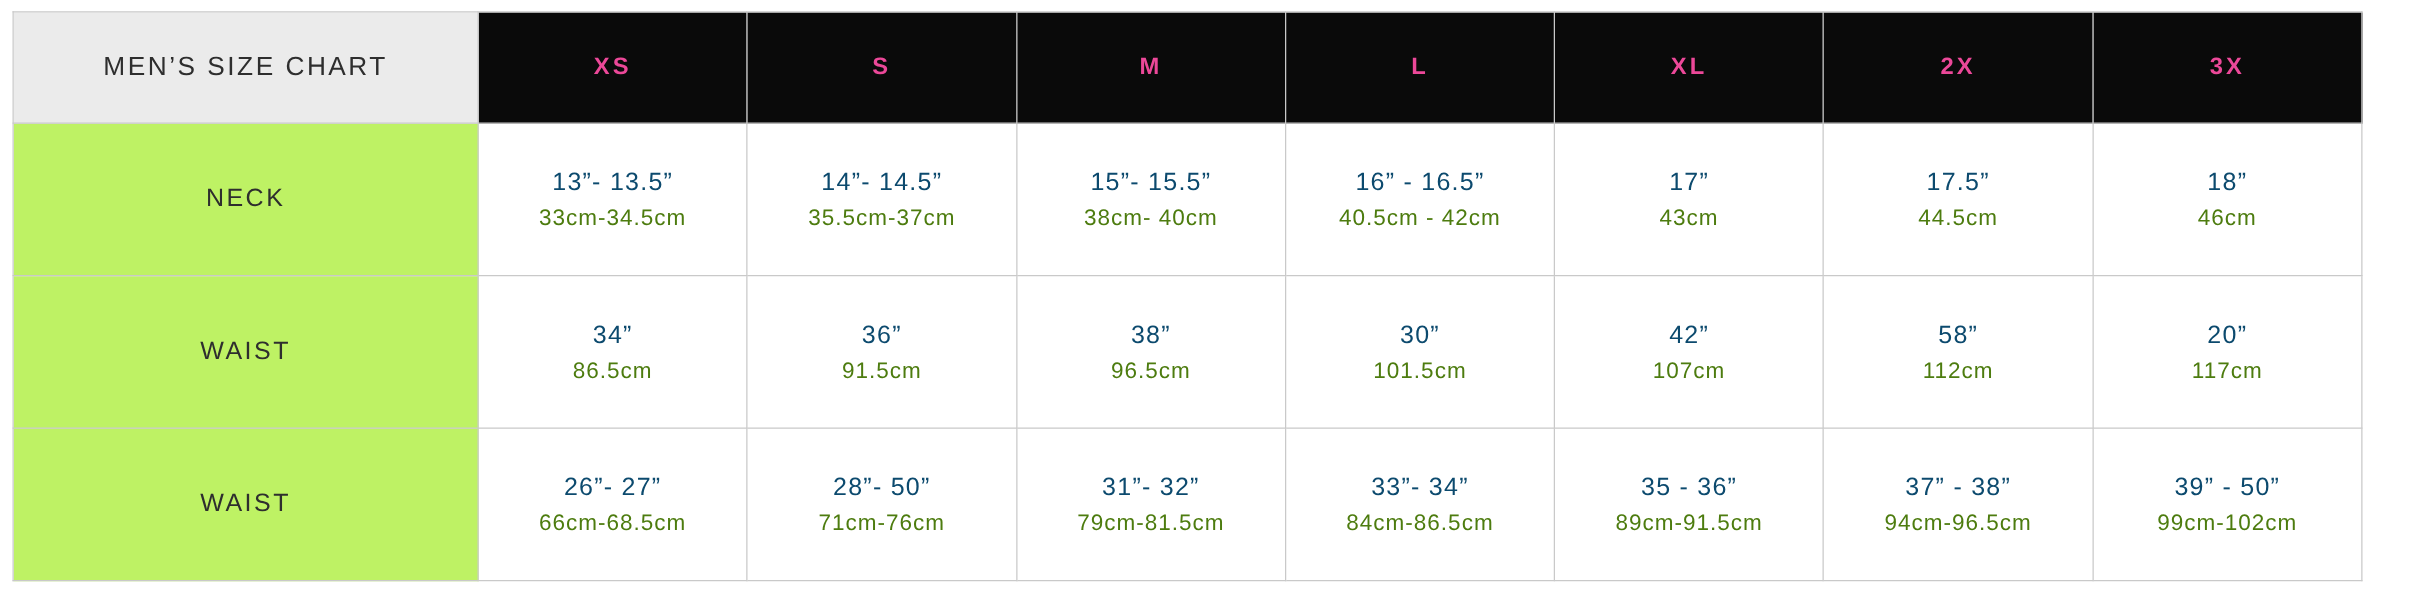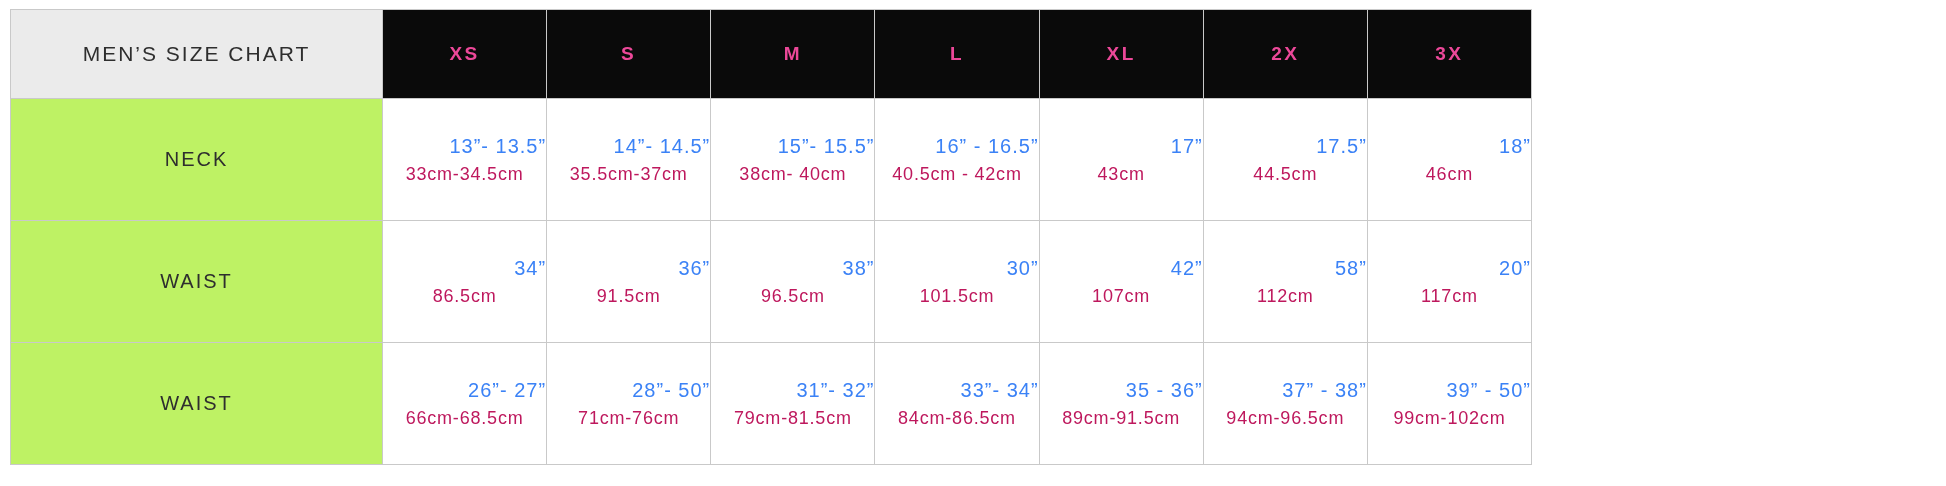--- a/index.html
+++ b/index.html
@@ -9,21 +9,21 @@
     font-family: "Liberation Sans", sans-serif;
     color: #2e2e2e;
   }
   .chart-wrap {
     width: 1926px;
     margin: 9px 10px;
   }
   table.size-chart {
     border-collapse: collapse;
     table-layout: fixed;
-    width: 1522px;
+    width: 1880px;
   }
   col.label-col { width: 372px; }
   th, td {
     border: 1px solid #c9c9c9;
     text-align: center;
     vertical-align: middle;
     padding: 0;
   }
   thead th { height: 88px; }
   tbody tr { height: 122px; }
@@ -49,28 +49,27 @@
     color: #2e2e2e;
   }
   td.val-cell {
     background: #ffffff;
     line-height: 1.5;
   }
   .val-in {
     display: block;
     font-size: 20px;
     letter-spacing: 1px;
-    color: #3b82f6;
-    text-align: right;
+    color: #0c4a6e;
   }
   .val-cm {
     display: block;
     font-size: 18px;
     letter-spacing: 0.8px;
-    color: #be185d;
+    color: #4d7c0f;
   }
 </style>
 </head>
 <body>
 
 <div class="chart-wrap">
   <table class="size-chart">
     <colgroup>
       <col class="label-col">
       <col>

